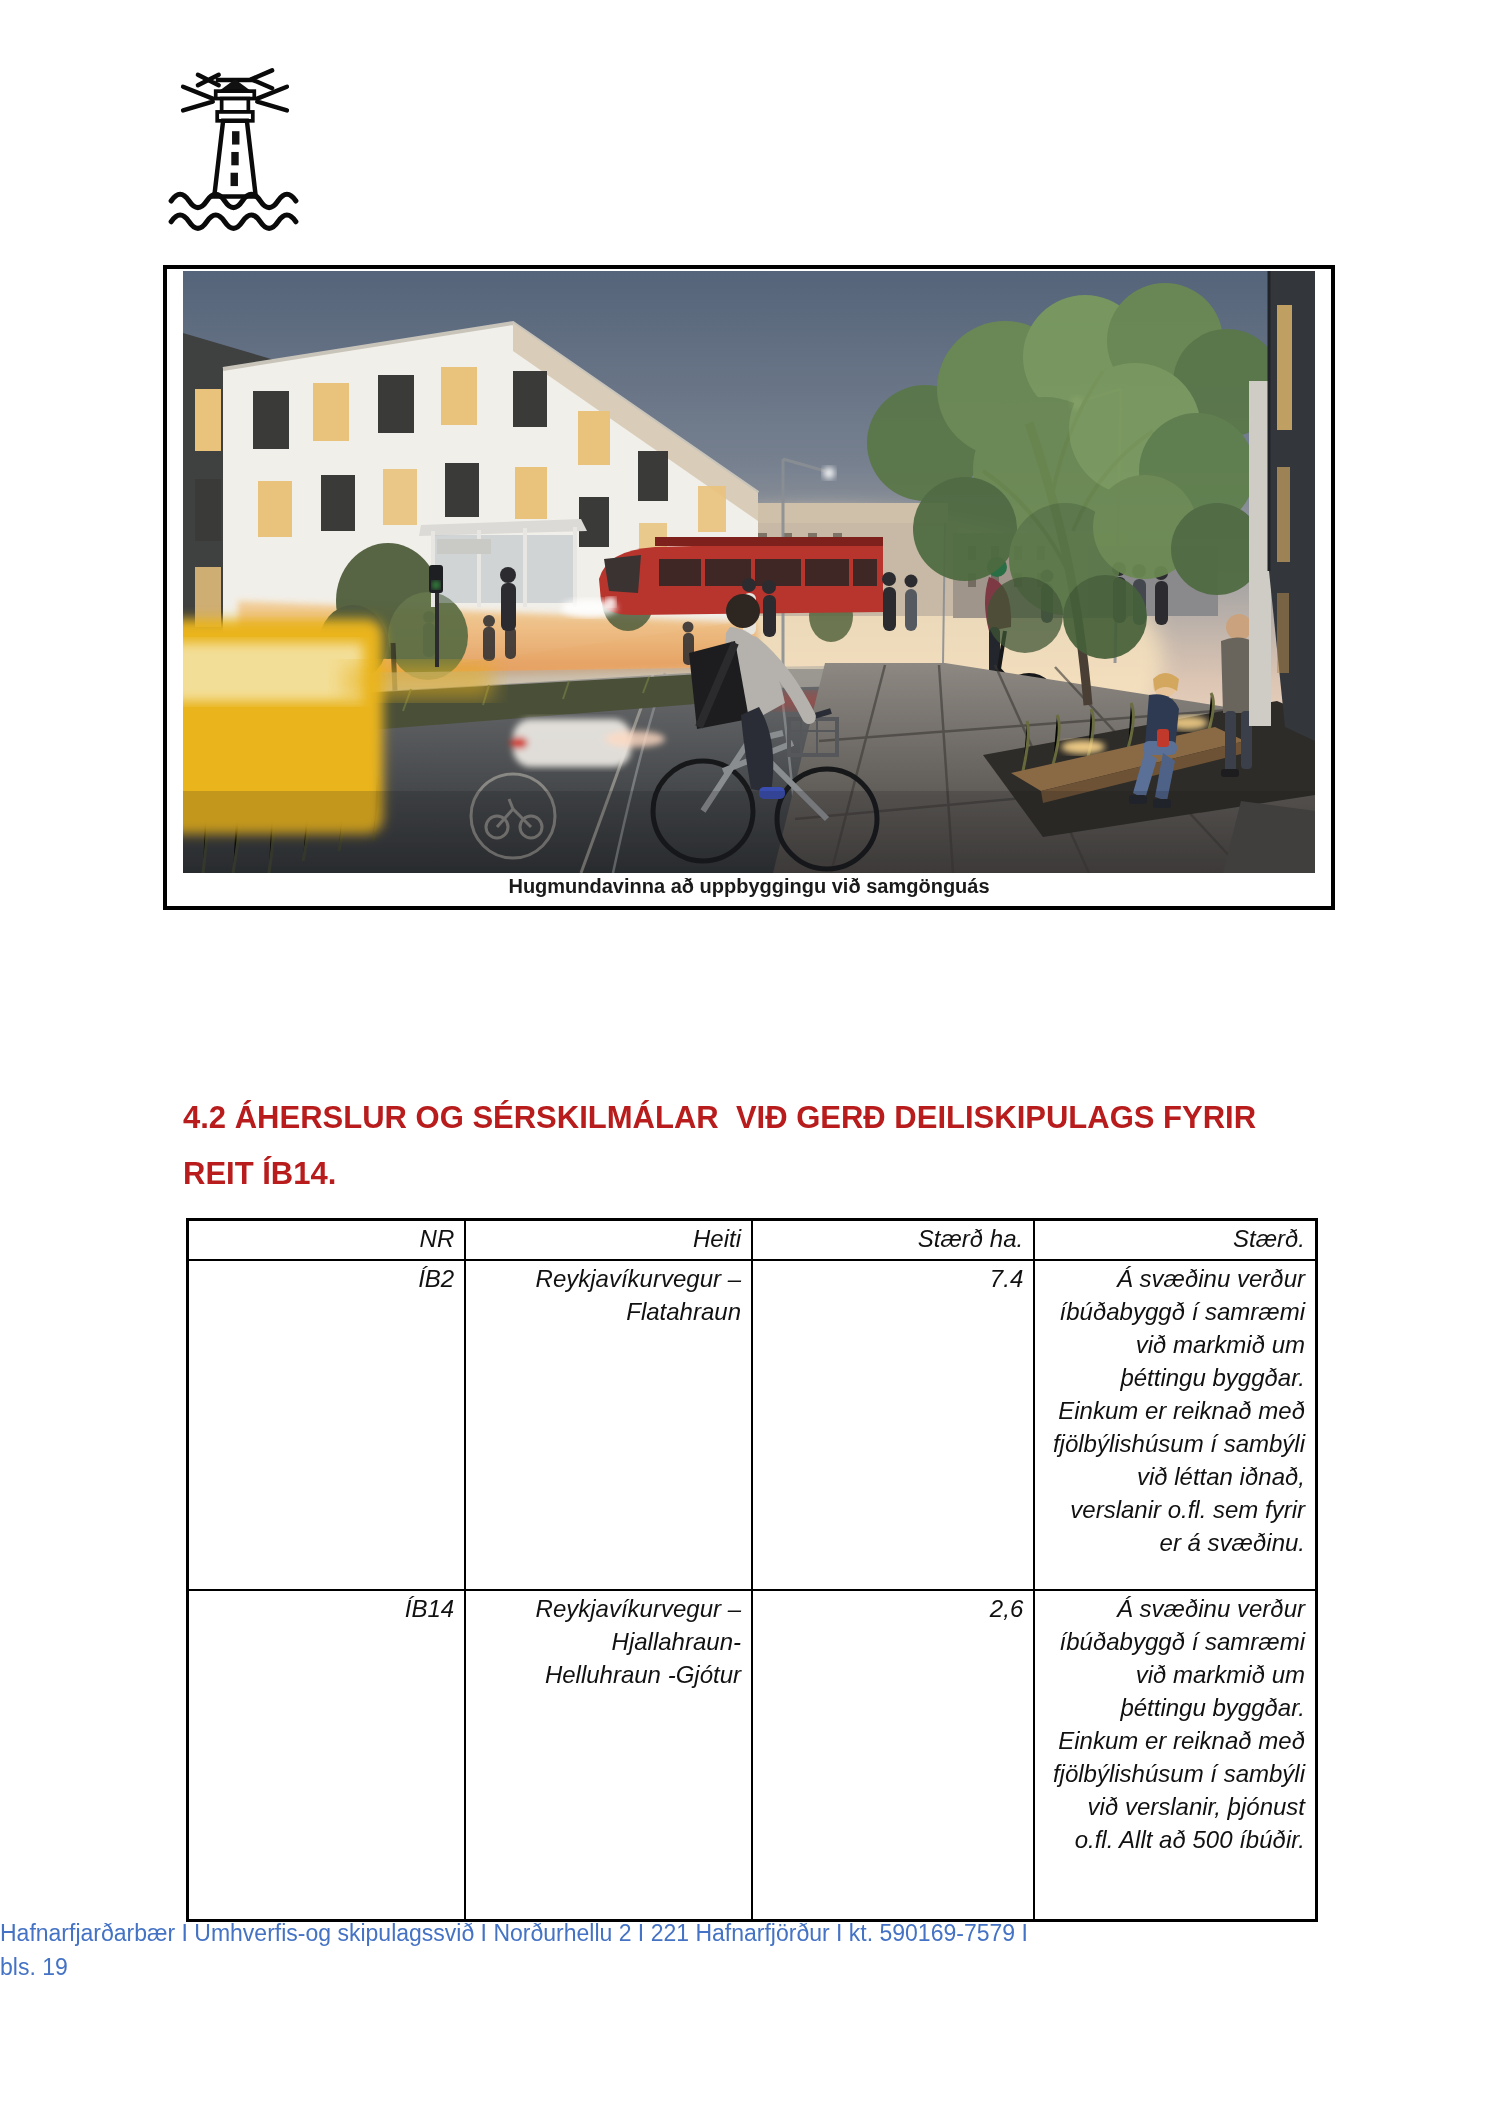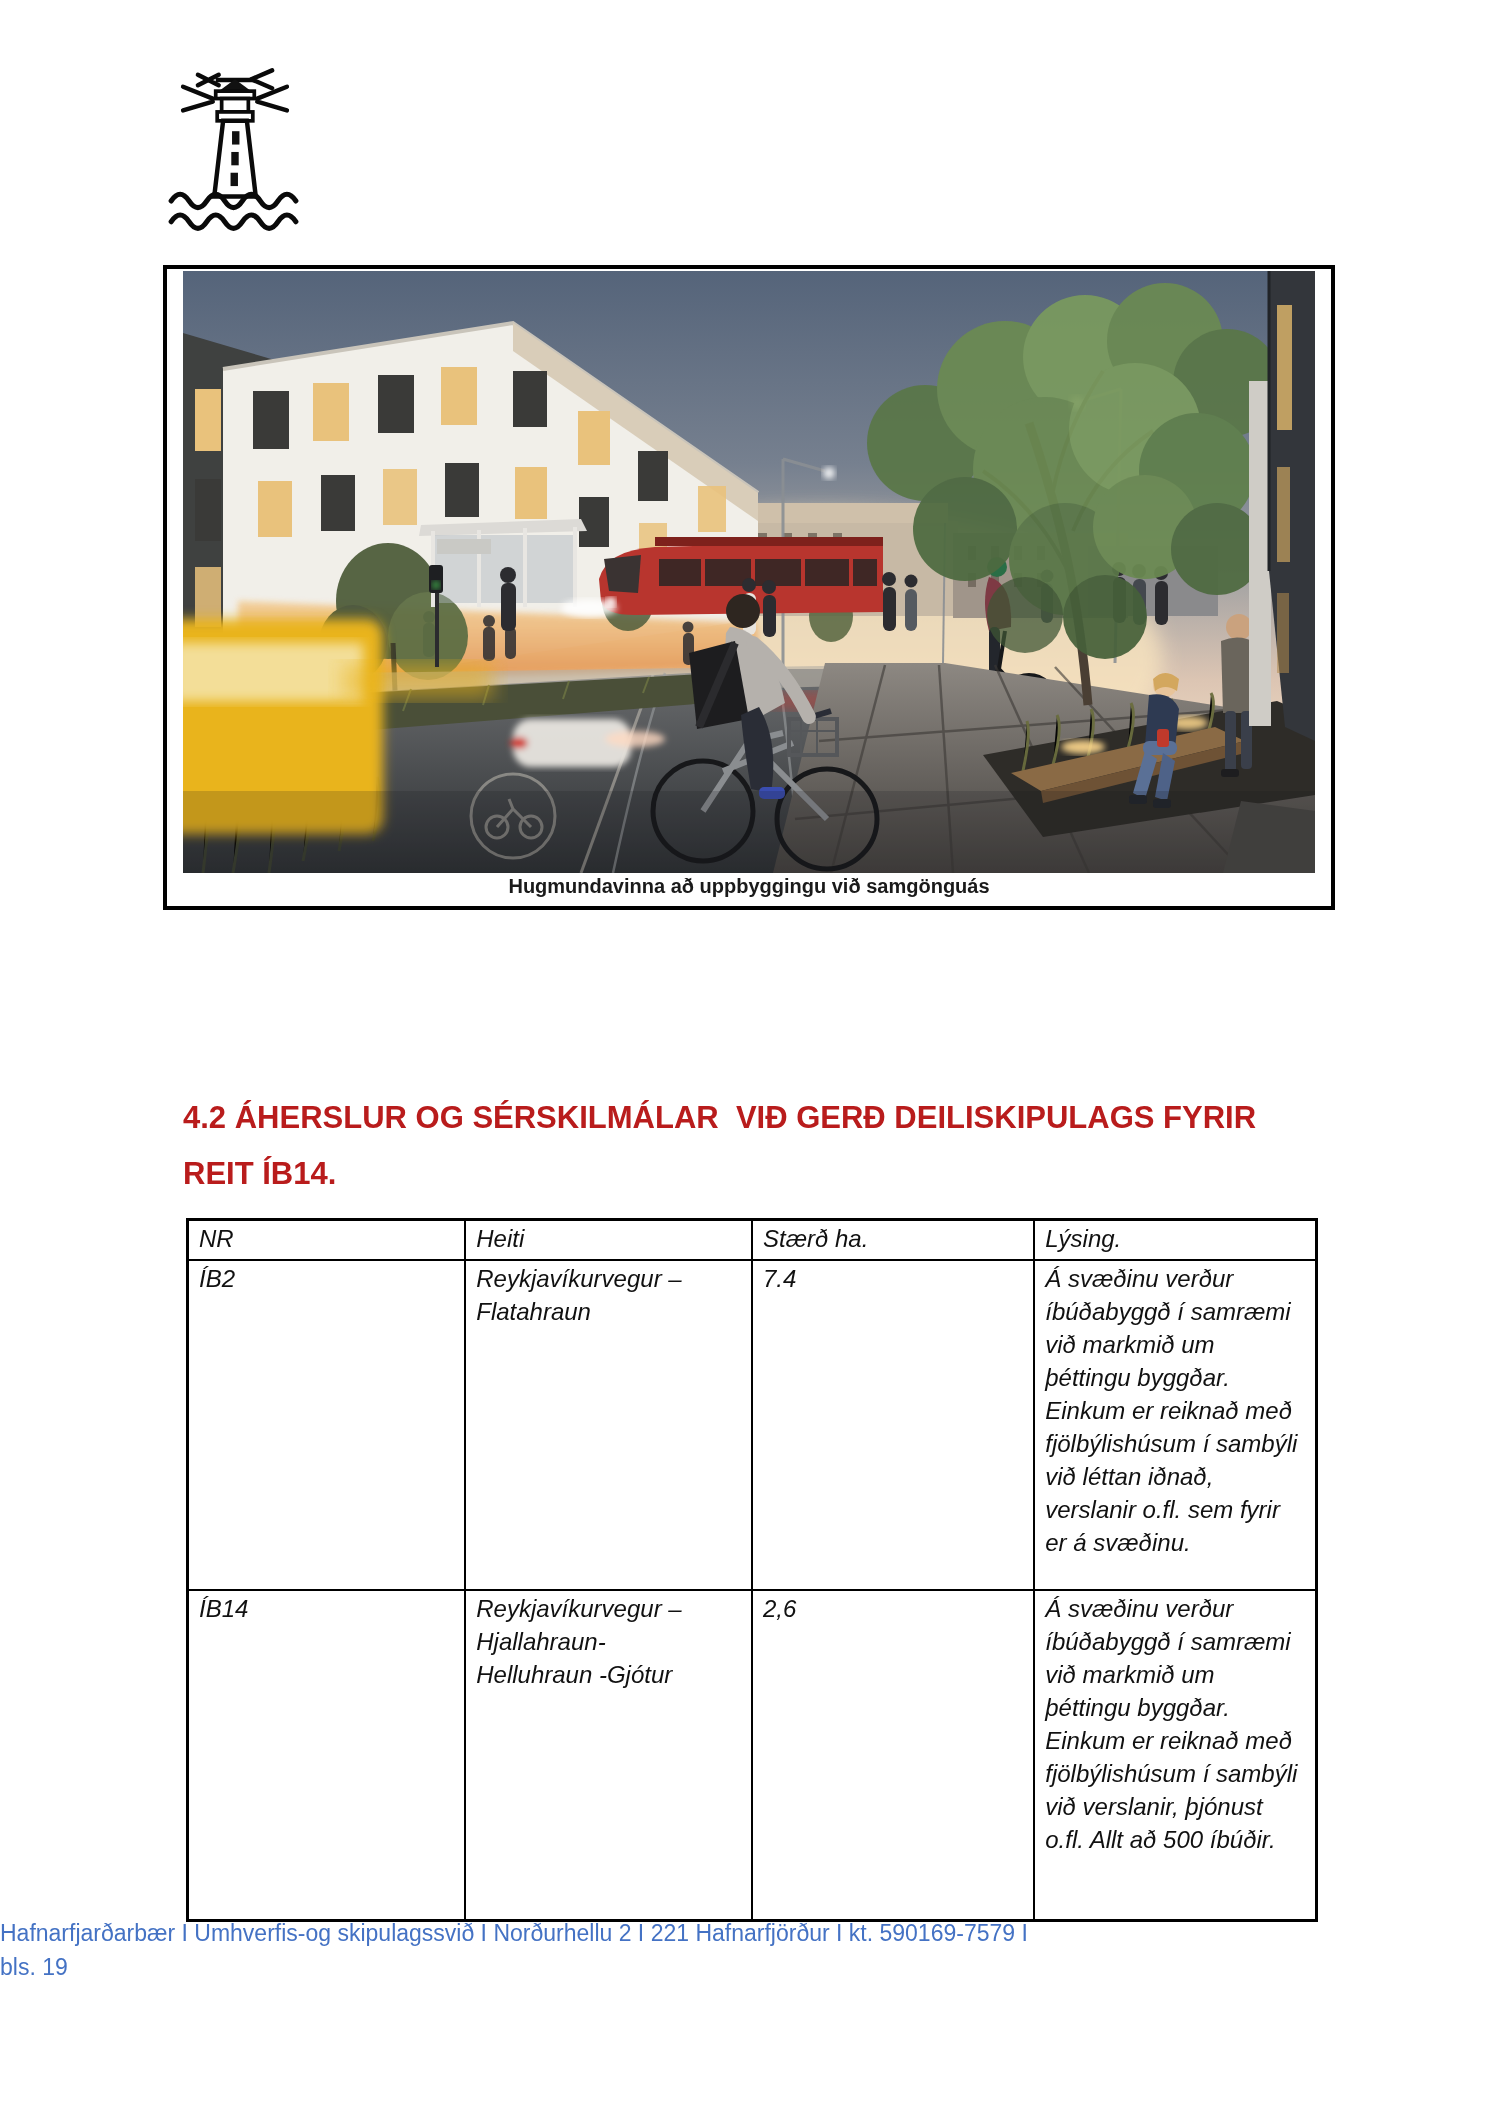--- a/index.html
+++ b/index.html
@@ -29,21 +29,21 @@
     white-space:pre-wrap;
   }
   .ztable{
     position:absolute;left:186px;top:1218px;width:1132px;
     border-collapse:collapse;border:3px solid #000;
     table-layout:fixed;
     font-style:italic;font-size:24px;line-height:33px;color:#111;
   }
   .ztable th,.ztable td{
     border:2px solid #000;
-    vertical-align:top;text-align:left;
+    vertical-align:top;text-align:right;
     padding:1px 10px 4px 10px;
     font-weight:normal;
   }
   .ztable thead tr{height:37px;}
   .ztable tbody tr{height:330px;}
   .cell-multiline{white-space:pre-line;}
   .page-footer{
     position:absolute;left:0;top:1916px;width:100%;
     text-align:left;font-size:23px;line-height:34px;
     color:#4472C4;
@@ -399,21 +399,21 @@
       <col style="width:24.6%">
         <col style="width:25.4%">
         <col style="width:25%">
         <col style="width:25%">
     </colgroup>
     <thead>
       <tr>
         <th>NR</th>
         <th>Heiti</th>
         <th>Stærð ha.</th>
-        <th>Lýsing.</th>
+        <th>Stærð.</th>
       </tr>
     </thead>
     <tbody>
       <tr>
         <td>ÍB2</td>
         <td class="cell-multiline">Reykjavíkurvegur –
 Flatahraun</td>
         <td>7.4</td>
         <td>Á svæðinu verður íbúðabyggð í samræmi við markmið um þéttingu byggðar. Einkum er reiknað með fjölbýlishúsum í sambýli við léttan iðnað, verslanir o.fl. sem fyrir er á svæðinu.</td>
       </tr>

